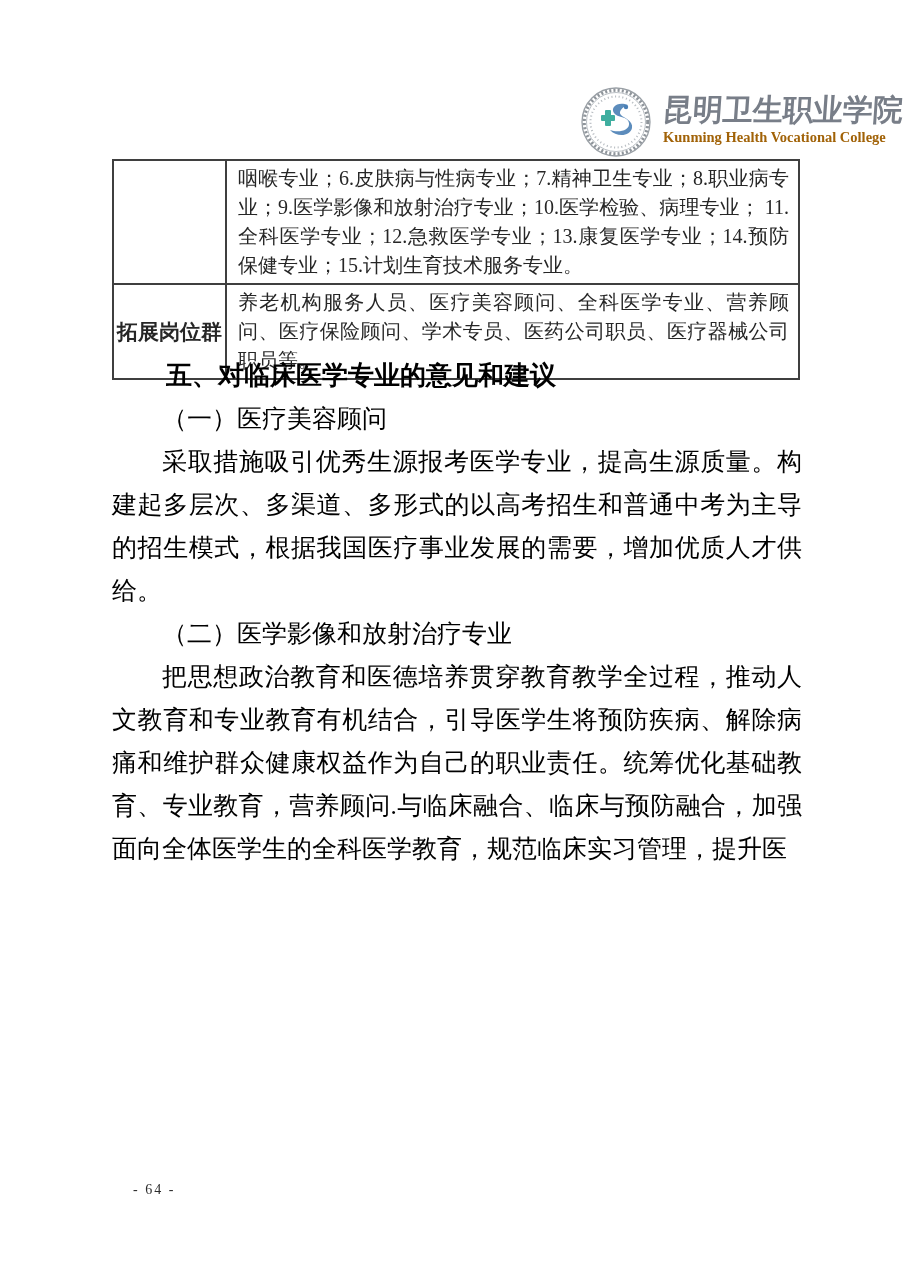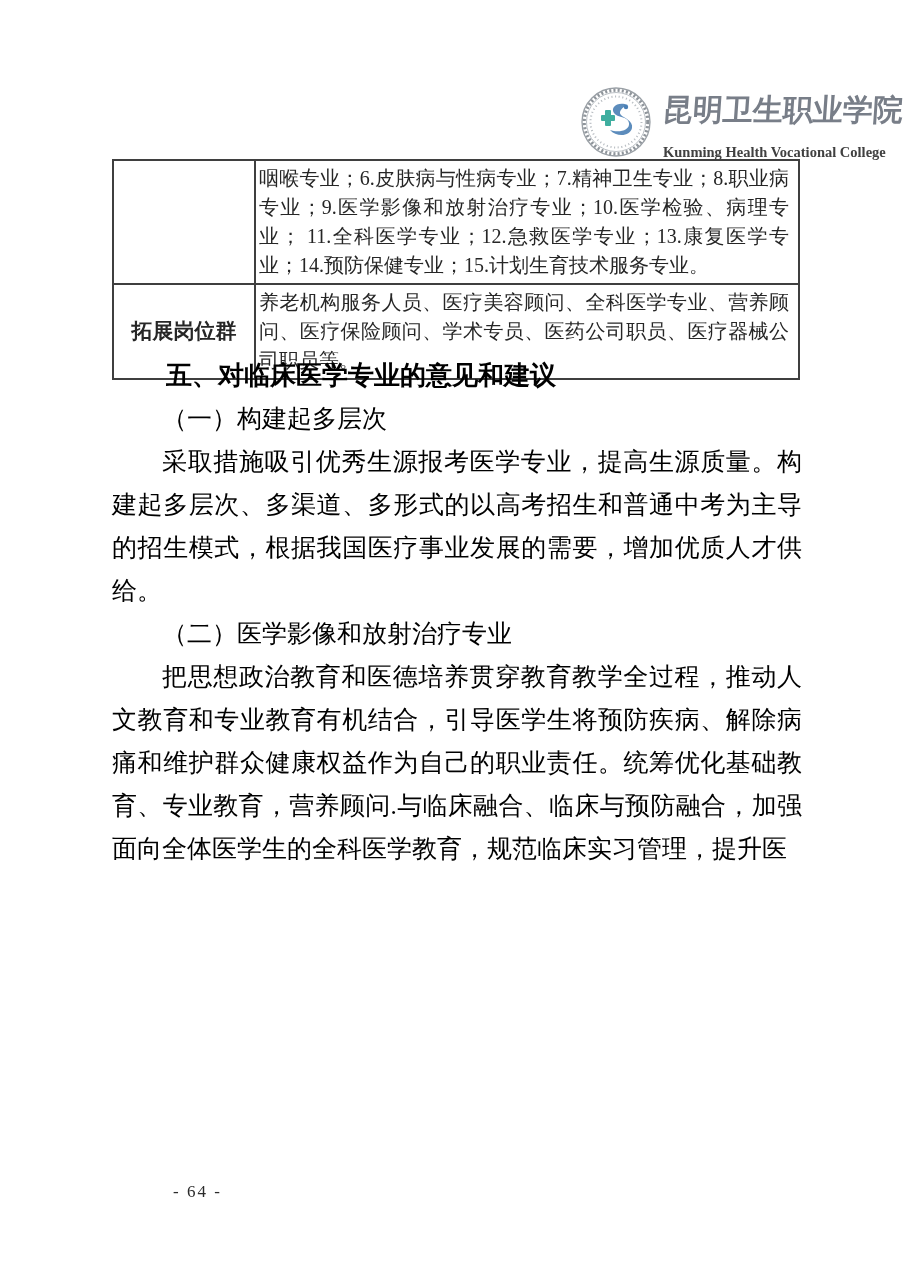--- a/index.html
+++ b/index.html
@@ -22,53 +22,53 @@
     font-family: "Liberation Serif", serif;
     font-size: 30px;
     line-height: 36px;
     color: #787e88;
     letter-spacing: 0px;
     white-space: nowrap;
     transform: skewX(-4deg);
     font-weight: bold;
   }
   .name-en {
-    margin-top: 16px;
+    margin-top: 1px;
     font-family: "Liberation Serif", serif;
     font-size: 14.5px;
     font-weight: bold;
-    color: #404040;
+    color: #a16207;
     white-space: nowrap;
   }
 
   
   .jobs-table {
     position: absolute;
     left: 112px;
     top: 159px;
     width: 688px;
     border-collapse: collapse;
     table-layout: fixed;
   }
   .jobs-table td {
     border: 2px solid #3f3f3f;
     vertical-align: middle;
     font-size: 20px;
     line-height: 29px;
     color: #262626;
   }
   .jobs-table .label-cell {
-    width: 142px;
+    width: 113px;
     text-align: center;
     font-weight: bold;
     font-size: 21px;
-    font-family: Liberation Serif, serif;
+    font-family: Liberation Sans, sans-serif;
   }
   .jobs-table .content-cell {
-    padding: 3px 9px 3px 3px;
+    padding: 3px 9px 3px 11px;
     text-align: justify;
     text-justify: inter-character;
   }
   .row-continuation { height: 119px; }
   .row-expansion { height: 64px; }
 
   
   .main-content {
     position: absolute;
     left: 112px;
@@ -95,25 +95,24 @@
     line-height: 43px;
     text-indent: 50px;
     text-align: left;
   }
 
   
   .footer {
     position: absolute;
     left: 133px;
     top: 1182px;
-    font-size: 17px;
+    font-size: 14px;
     color: #2b2b2b;
     letter-spacing: 2px;
     font-family: "Liberation Serif", serif;
-    margin-left: 40px;
   }
 </style>
 </head>
 <body>
 
 <div class="page">
 
   <div class="header">
     <svg class="seal" viewBox="0 0 80 74">
 
@@ -143,21 +142,21 @@
     </tr>
     <tr class="row-expansion">
       <td class="label-cell">拓展岗位群</td>
       <td class="content-cell">养老机构服务人员、医疗美容顾问、全科医学专业、营养顾问、医疗保险顾问、学术专员、医药公司职员、医疗器械公司职员等。</td>
     </tr>
   </tbody>
     </table>
 
   <div class="main-content">
     <div class="section-title">五、对临床医学专业的意见和建议</div>
-    <div class="sub-title">（一）构建起多层次</div>
+    <div class="sub-title">（一）医疗美容顾问</div>
     <div class="para">采取措施吸引优秀生源报考医学专业，提高生源质量。构建起多层次、多渠道、多形式的以高考招生和普通中考为主导的招生模式，根据我国医疗事业发展的需要，增加优质人才供给。</div>
     <div class="sub-title">（二）医学影像和放射治疗专业</div>
     <div class="para">把思想政治教育和医德培养贯穿教育教学全过程，推动人文教育和专业教育有机结合，引导医学生将预防疾病、解除病痛和维护群众健康权益作为自己的职业责任。统筹优化基础教育、专业教育，营养顾问.与临床融合、临床与预防融合，加强面向全体医学生的全科医学教育，规范临床实习管理，提升医</div>
   </div>
 
   <div class="footer">- 64 -</div>
 
 </div>
 
 </body></html>

